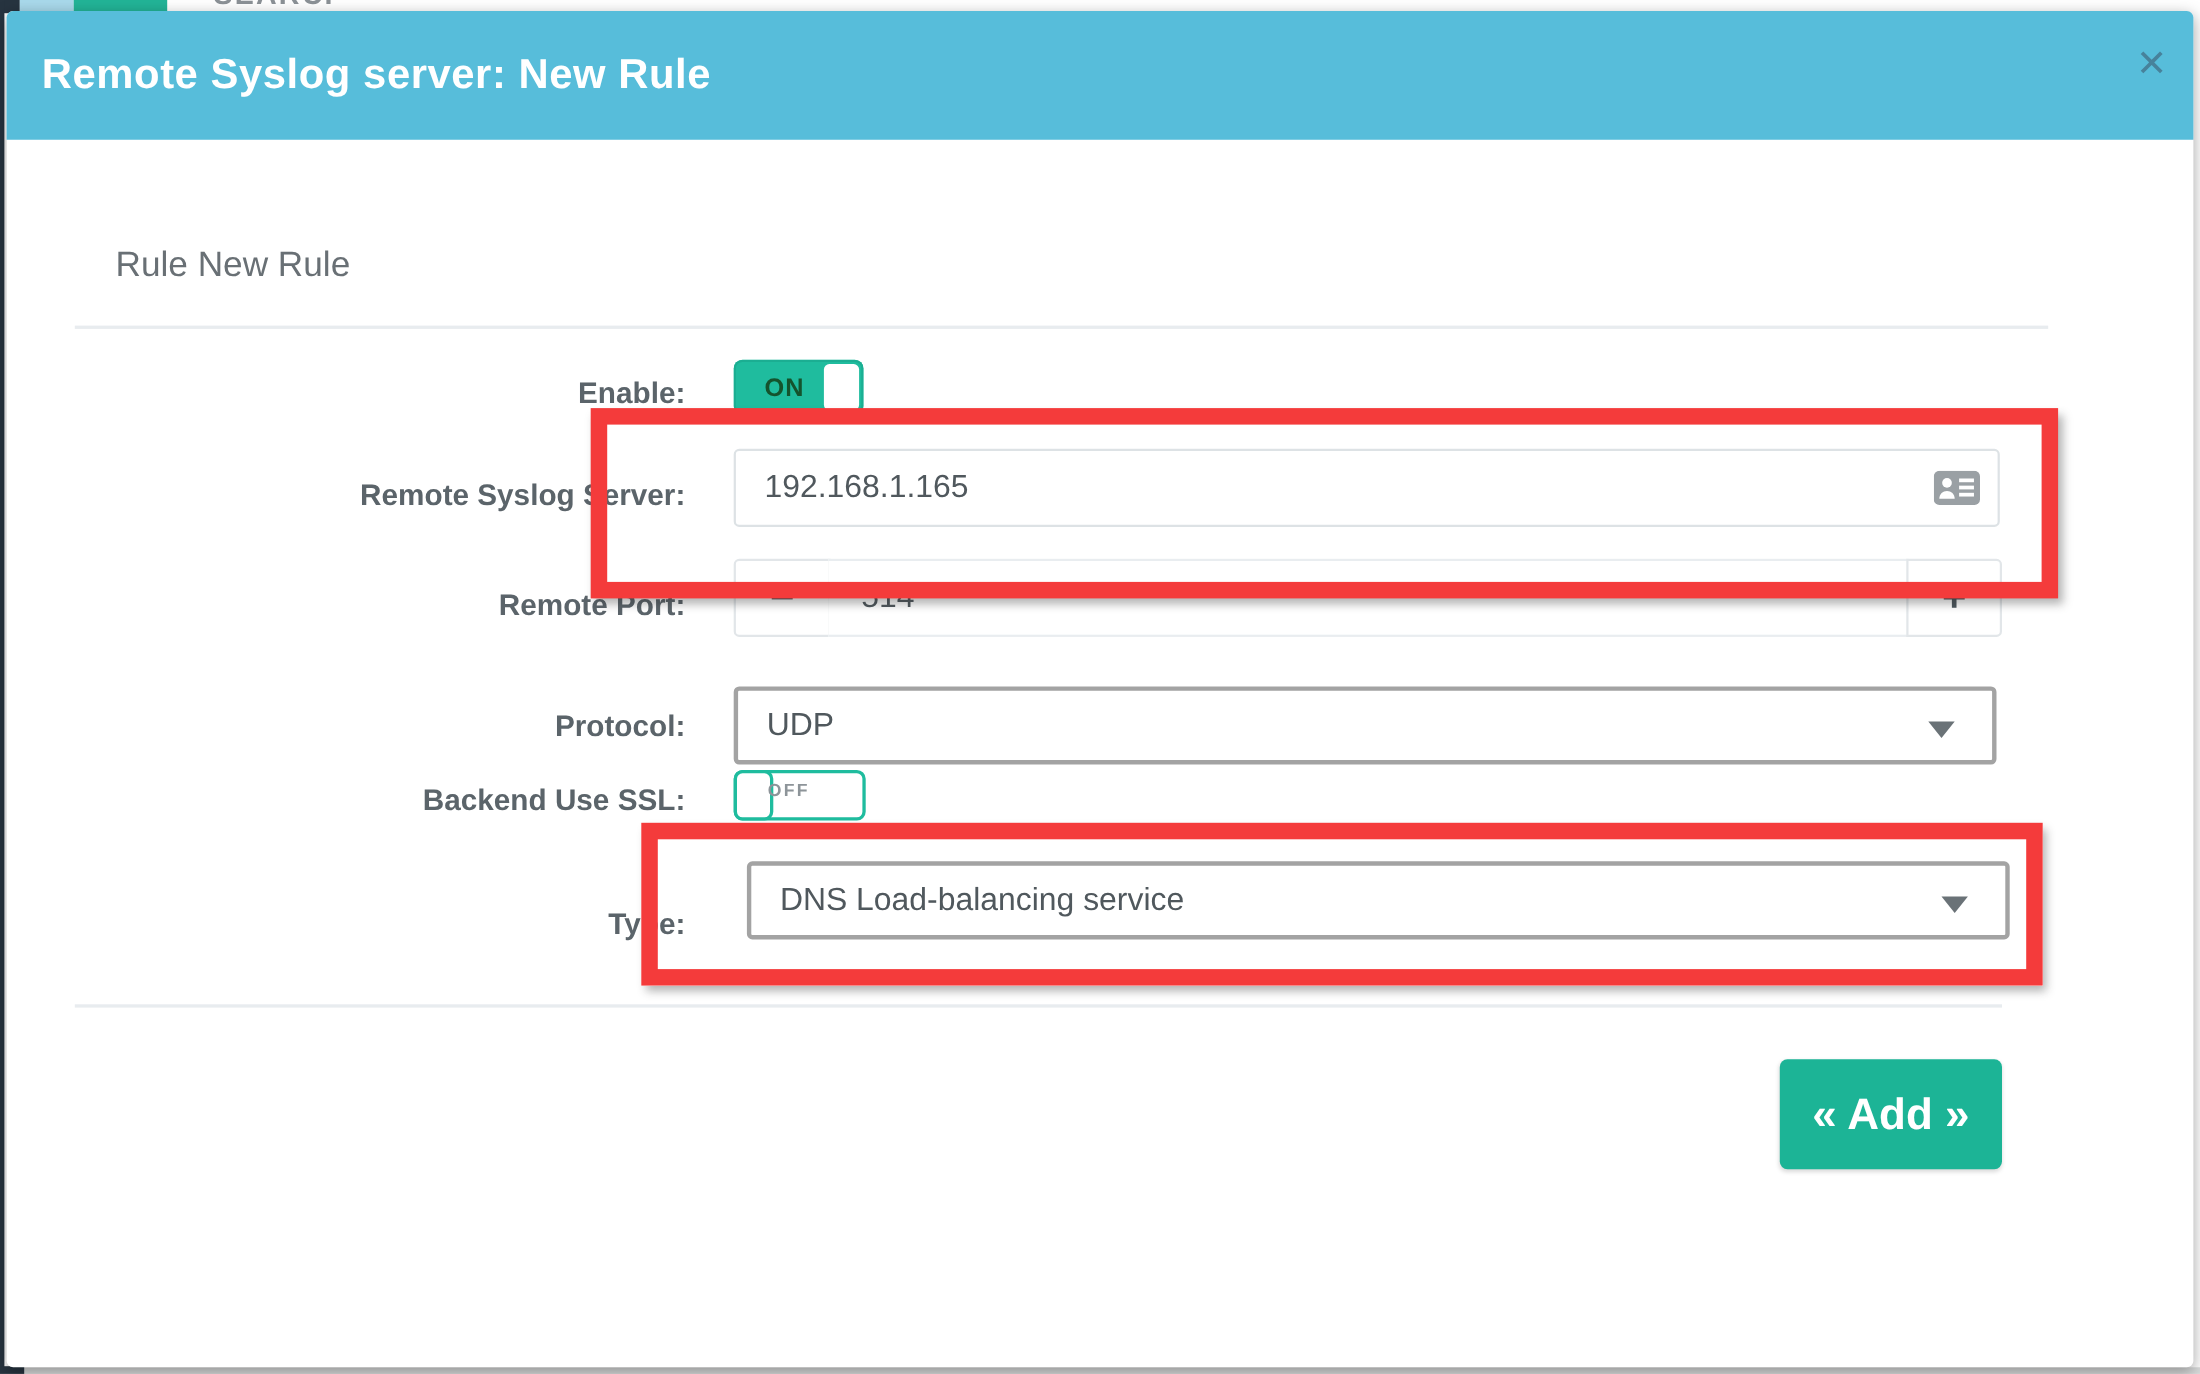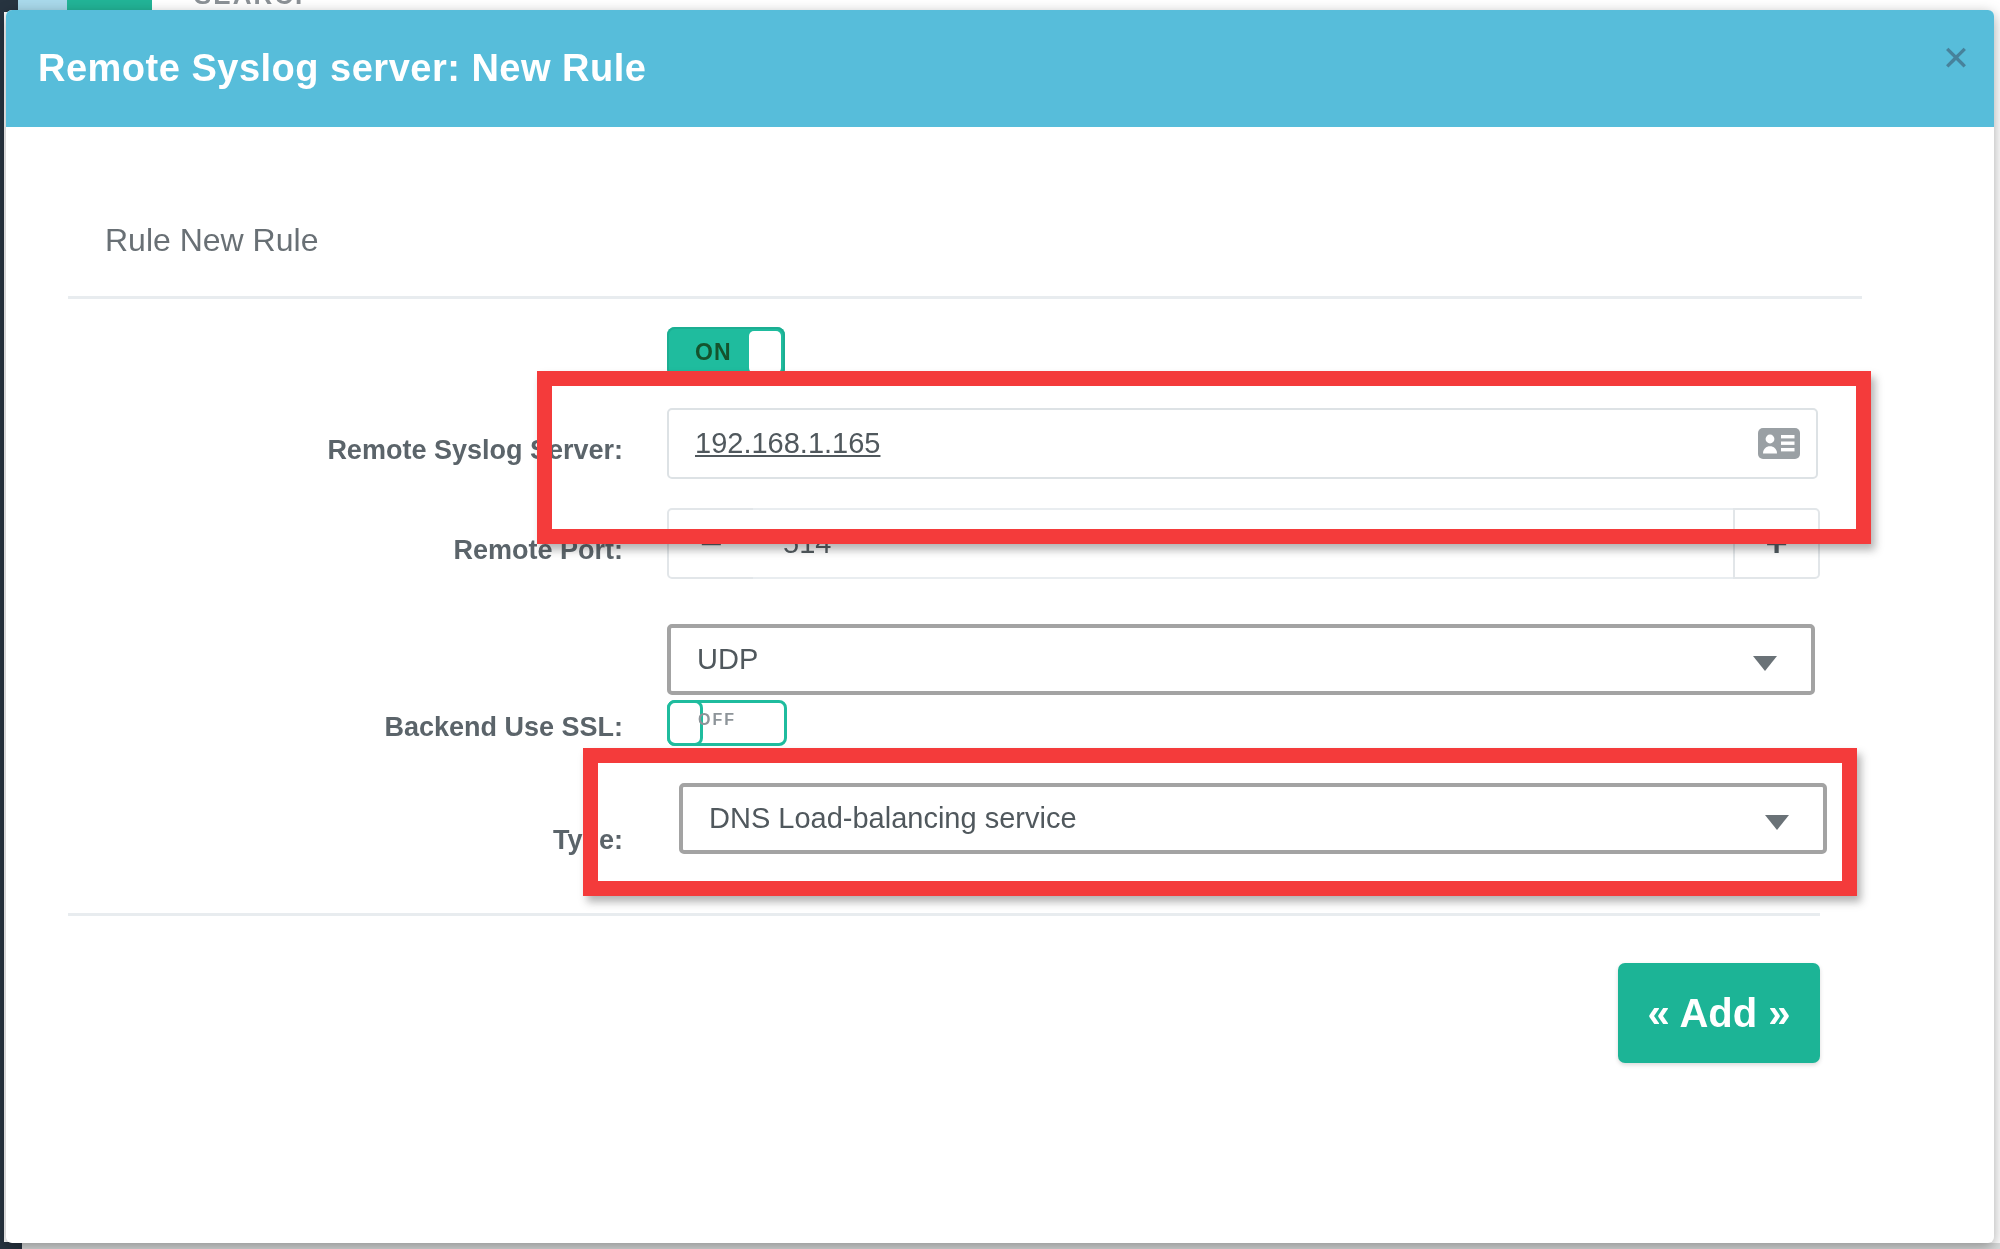--- a/index.html
+++ b/index.html
@@ -49,21 +49,21 @@
   
   .toggle-off{position:absolute;left:667px;top:700px;width:120px;height:46px;background:#ffffff;
     border:3px solid #1fbc9e;border-radius:8px;box-sizing:border-box;}
   .toggle-off .knob{position:absolute;left:-3px;top:-3px;width:36px;height:46px;background:#ffffff;
     border:3px solid #1fbc9e;border-radius:8px;box-sizing:border-box;}
   .toggle-off .tg-label{position:absolute;left:28px;top:8px;font-size:16px;font-weight:bold;color:#8d9499;letter-spacing:2px;}
 
   
   .text-input{position:absolute;left:667px;top:408px;width:1151px;height:71px;box-sizing:border-box;
     border:2px solid #dde2e5;border-radius:5px;background:#ffffff;padding:0 60px 0 26px;
-    font-family:inherit;font-size:29px;color:#50585d;outline:none;text-decoration:underline;}
+    font-family:inherit;font-size:29px;color:#50585d;outline:none;}
   .card-icon{position:absolute;left:1758px;top:428px;width:42px;height:31px;}
 
   
   .stepper{position:absolute;left:667px;top:508px;width:1153px;height:71px;}
   .step-btn{position:absolute;top:0;height:71px;background:#ffffff;border:2px solid #e2e6e9;box-sizing:border-box;
     display:flex;align-items:center;justify-content:center;font-size:38px;font-weight:bold;color:#4c565c;cursor:pointer;}
   .step-minus{left:0;width:88px;border-radius:5px 0 0 5px;}
   .step-plus{left:1066px;width:87px;border-radius:0 5px 5px 0;}
   .step-input{position:absolute;left:86px;top:0;width:982px;height:71px;box-sizing:border-box;
     border:2px solid #e9edf0;border-left:none;border-right:none;background:#ffffff;padding:0 0 0 30px;
@@ -109,20 +109,21 @@
   <div class="modal-bg"></div>
 
   <div class="modal-header">
     <div class="modal-title">Remote Syslog server: New Rule</div>
   </div>
   <div class="modal-close">✕</div>
 
   <div class="section-heading">Rule New Rule</div>
   <div class="divider1"></div>
 
+  <div class="flabel lbl-enable">Enable:</div>
   <div class="toggle-on">
     <span class="tg-label">ON</span>
     <span class="knob"></span>
   </div>
 
   <div class="flabel lbl-server">Remote Syslog Server:</div>
   <input type="text" class="text-input" value="192.168.1.165" style="">
   <svg class="card-icon" viewBox="0 0 42 31">
     <rect width="42" height="31" rx="5" fill="#9aa0a4"></rect>
     <circle cx="12" cy="11" r="4.4" fill="#ffffff"></circle>
@@ -132,20 +133,21 @@
     <rect x="23" y="20" width="13.5" height="3.4" fill="#ffffff"></rect>
   </svg>
 
   <div class="flabel lbl-port">Remote Port:</div>
   <div class="stepper">
     <div class="step-btn step-minus">−</div>
     <input type="text" class="step-input" value="514" style="">
     <div class="step-btn step-plus">+</div>
   </div>
 
+  <div class="flabel lbl-protocol">Protocol:</div>
   <div class="select-box sel-protocol">
     <span class="sel-value">UDP</span>
     <span class="caret"></span>
   </div>
 
   <div class="flabel lbl-ssl">Backend Use SSL:</div>
   <div class="toggle-off">
     <span class="knob"></span>
     <span class="tg-label">OFF</span>
   </div>

